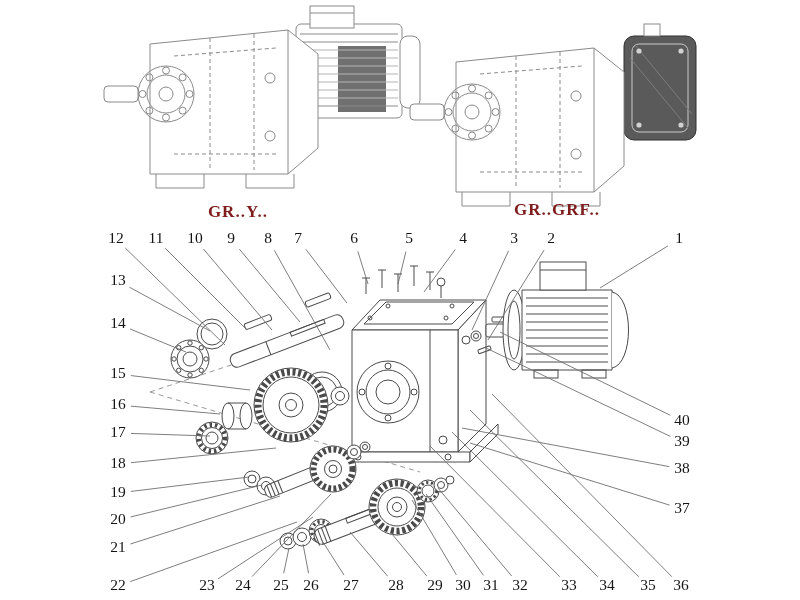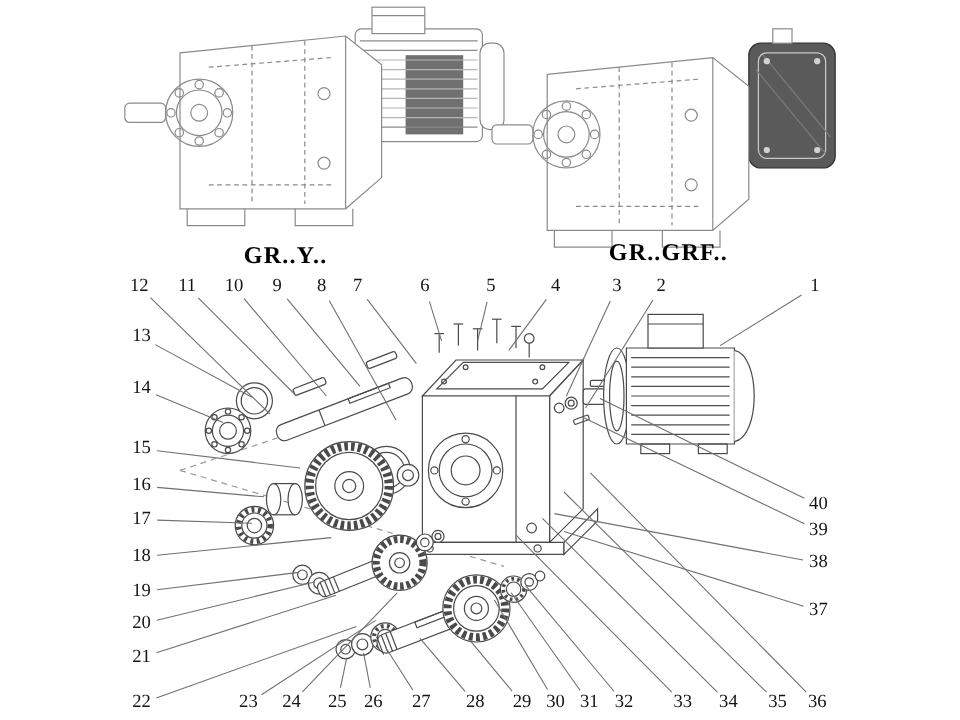--- a/index.html
+++ b/index.html
@@ -1,20 +1,20 @@
 <!DOCTYPE html>
 <html><head>
 <meta charset="utf-8">
 <style>
   html,body{margin:0;padding:0;background:#fff;}
   #stage{position:relative;width:800px;height:600px;background:#ffffff;overflow:hidden;
          font-family:"Liberation Serif", serif;}
   #diagram{position:absolute;left:0;top:0;}
   .variant-label{position:absolute;transform:translateX(-50%);font-weight:bold;
-                 font-size:20px;letter-spacing:1px;color:#000000;}
+                 font-size:17px;letter-spacing:1px;color:#7f1d1d;}
   #variant-y{left:238px;top:202px;}
   #variant-grf{left:557px;top:200px;}
   
   #exploded, #assembled-left, #assembled-right{stroke:#4a4a4a;fill:none;stroke-width:1;}
   #assembled-left,#assembled-right{stroke:#8a8a8a;}
   #leader-lines line{stroke:#6f6f6f;stroke-width:0.9;}
   #callout-labels text{font-family:"Liberation Serif",serif;font-size:15.5px;fill:#141414;
                        text-anchor:middle;dominant-baseline:middle;}
 </style>
 </head>

